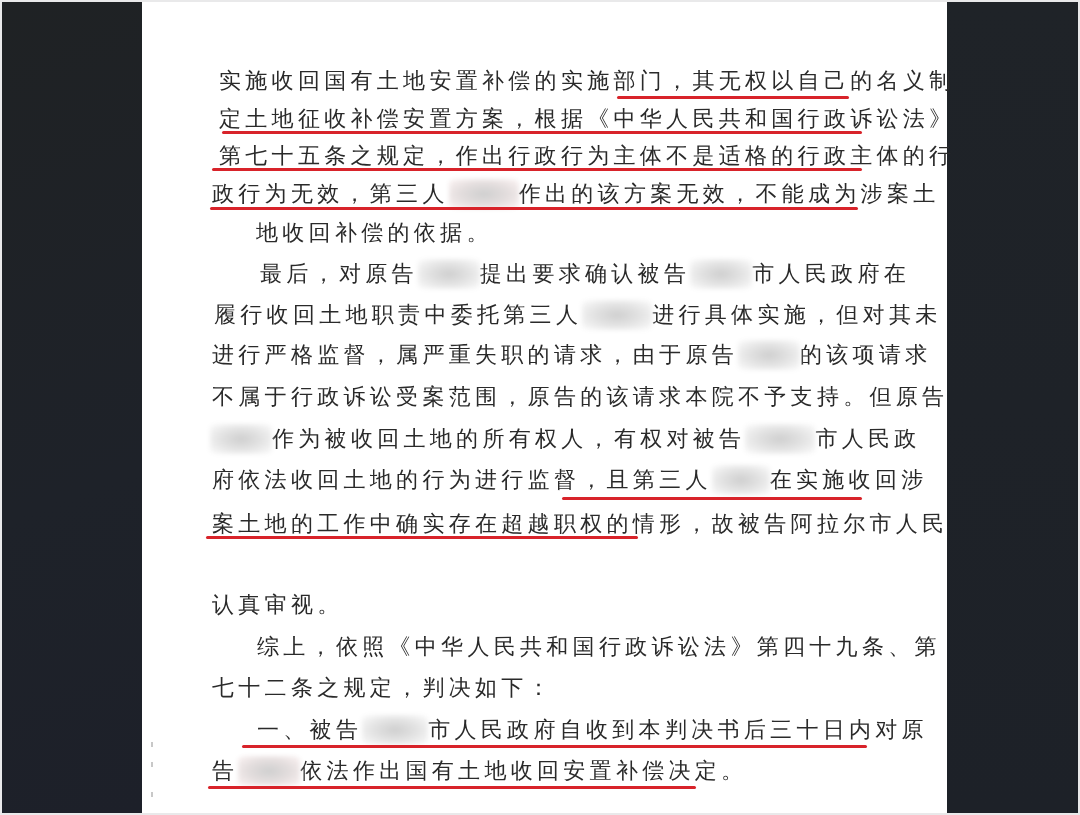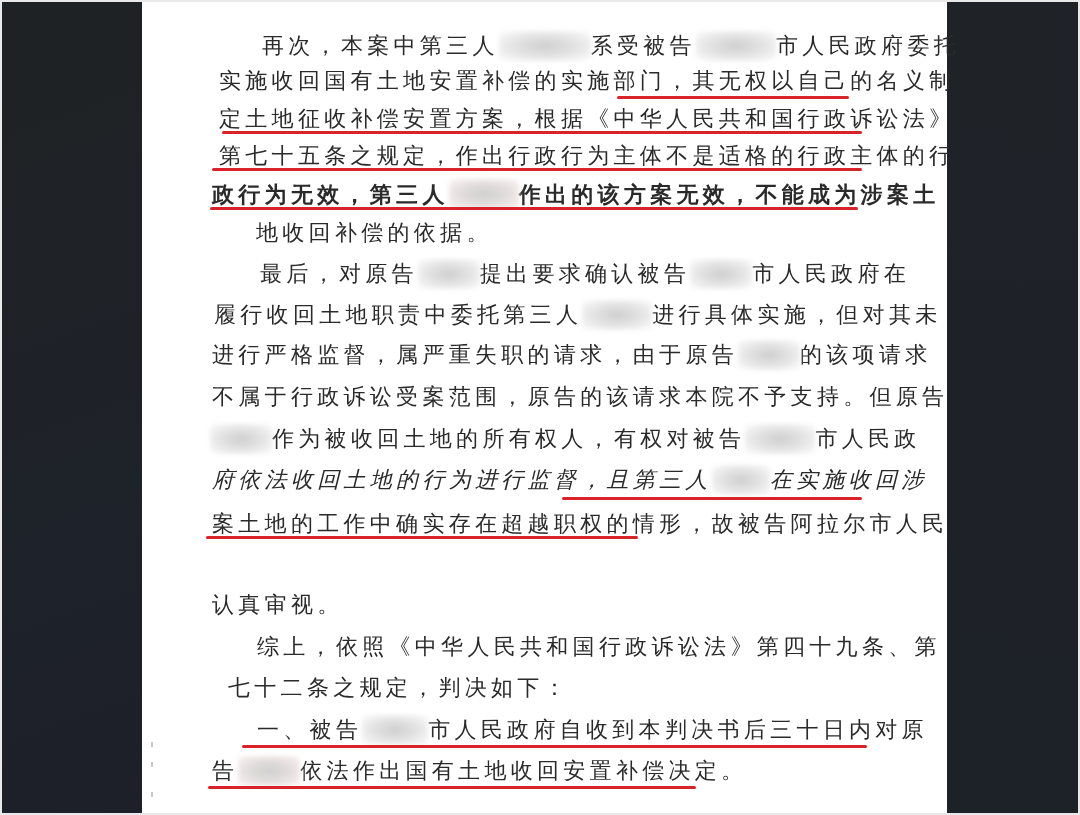--- a/index.html
+++ b/index.html
@@ -33,39 +33,36 @@
   .page-mark { position:absolute; width:2px; height:5px; background:#c8c8c8; left:9px; }
 </style>
 </head>
 <body>
 
 <div class="dark-panel dark-left"></div>
 <div class="dark-panel dark-right"></div>
 
 <div class="page">
 
-  <div class="line" style="top:27px; left:120px;">
-    <span class="seg">再次，本案中第三人</span><span class="redact" style="width:92px;"></span><span class="seg">系受被告</span><span class="redact" style="width:80px;"></span><span class="seg">市人民政府委托</span>
-  </div>
   <div class="line" style="top:62px; left:77px;">
     <span class="seg">实施收回国有土地安置补偿的实施部门，</span><span class="seg">其无权以自己的名义制</span>
   </div>
   <div class="underline" style="left:475px; top:94px; width:232px;"></div>
 
   <div class="line" style="top:100px; left:77px;">
     <span class="seg">定土地征收补偿安置方案，根据《中华人民共和国行政诉讼法》</span>
   </div>
   <div class="underline" style="left:80px; top:129px; width:640px;"></div>
 
   <div class="line" style="top:137px; left:77px;">
     <span class="seg">第七十五条之规定，作出行政行为主体不是适格的行政主体的行</span>
   </div>
   <div class="underline" style="left:70px; top:166px; width:650px;"></div>
 
-  <div class="line" style="top:175px; left:70px;font-weight:bold;">
+  <div class="line" style="top:175px; left:70px;">
     <span class="seg">政行为无效，第三人</span><span class="redact pink" style="width:70px;"></span><span class="seg">作出的该方案无效，不能成为涉案土</span>
   </div>
   <div class="underline" style="left:68px; top:205px; width:648px;"></div>
 
   <div class="line" style="top:214px; left:70px;margin-left:44px;">
     <span class="seg">地收回补偿的依据。</span>
   </div>
 
   <div class="line" style="top:255px; left:118px;">
     <span class="seg">最后，对原告</span><span class="redact" style="width:62px;"></span><span class="seg">提出要求确认被告</span><span class="redact" style="width:62px;"></span><span class="seg">市人民政府在</span>
@@ -75,38 +72,38 @@
   </div>
   <div class="line" style="top:336px; left:70px;">
     <span class="seg">进行严格监督，属严重失职的请求，由于原告</span><span class="redact" style="width:62px;"></span><span class="seg">的该项请求</span>
   </div>
   <div class="line" style="top:378px; left:70px;">
     <span class="seg">不属于行政诉讼受案范围，原告的该请求本院不予支持。但原告</span>
   </div>
   <div class="line" style="top:420px; left:68px;">
     <span class="redact" style="width:62px;"></span><span class="seg">作为被收回土地的所有权人，有权对被告</span><span class="redact" style="width:70px;"></span><span class="seg">市人民政</span>
   </div>
-  <div class="line" style="top:461px; left:70px;font-style:italic;">
+  <div class="line" style="top:461px; left:70px;">
     <span class="seg">府依法收回土地的行为进行监督，</span><span class="seg">且第三人</span><span class="redact" style="width:58px;"></span><span class="seg">在实施收回涉</span>
   </div>
   <div class="underline" style="left:420px; top:495px; width:300px;"></div>
 
   <div class="line" style="top:505px; left:70px;">
     <span class="seg">案土地的工作中确实存在超越职权的情形</span><span class="seg">，故被告阿拉尔市人民</span>
   </div>
   <div class="underline" style="left:64px; top:534px; width:432px;"></div>
 
   <div class="line" style="top:586px; left:70px;">
     <span class="seg">认真审视。</span>
   </div>
 
   <div class="line" style="top:628px; left:115px;">
     <span class="seg">综上，依照《中华人民共和国行政诉讼法》第四十九条、第</span>
   </div>
-  <div class="line" style="top:669px; left:70px;margin-left:16px;">
+  <div class="line" style="top:669px; left:70px;">
     <span class="seg">七十二条之规定，判决如下：</span>
   </div>
 
   <div class="line" style="top:711px; left:115px;">
     <span class="seg">一、被告</span><span class="redact" style="width:66px;"></span><span class="seg">市人民政府自收到本判决书后三十日内对原</span>
   </div>
   <div class="underline" style="left:100px; top:743px; width:625px;"></div>
 
   <div class="line" style="top:752px; left:70px;">
     <span class="seg">告</span><span class="redact pink" style="width:62px;"></span><span class="seg">依法作出国有土地收回安置补偿决定。</span>

